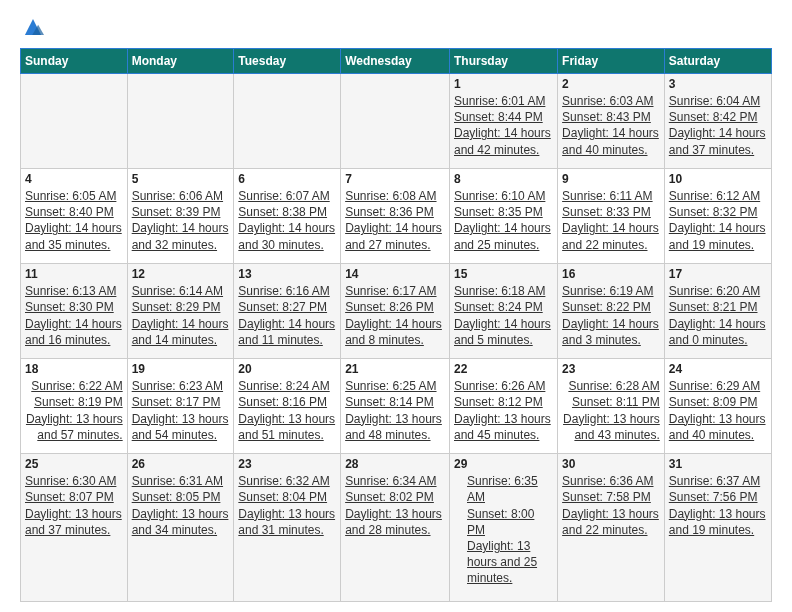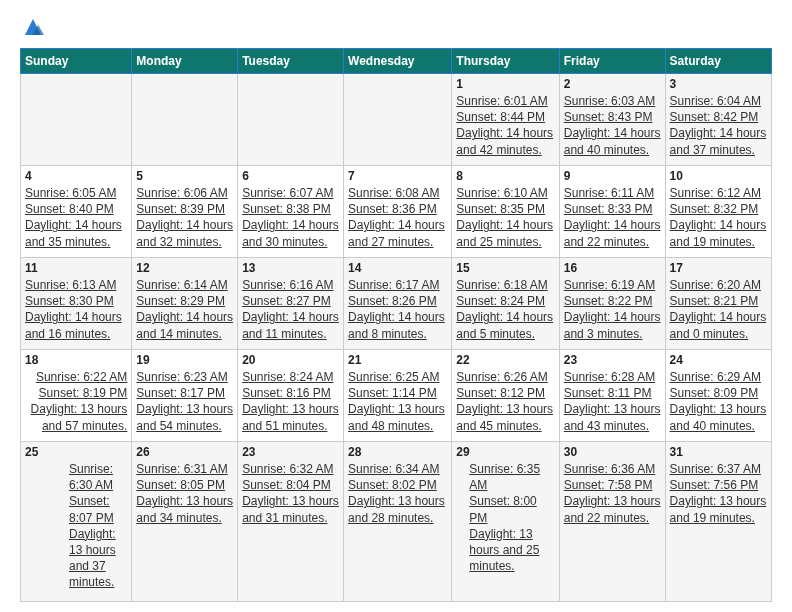--- a/index.html
+++ b/index.html
@@ -269,46 +269,46 @@
             </td>
             <td>
               <span class="day-number">20</span>
               <div class="day-info" style="white-space: pre-line;">Sunrise: 8:24 AM
 Sunset: 8:16 PM
 Daylight: 13 hours and 51 minutes.</div>
             </td>
             <td>
               <span class="day-number">21</span>
               <div class="day-info" style="white-space: pre-line;">Sunrise: 6:25 AM
-Sunset: 1:14 PM
+Sunset: 8:14 PM
 Daylight: 13 hours and 48 minutes.</div>
             </td>
             <td>
               <span class="day-number">22</span>
               <div class="day-info" style="white-space: pre-line;">Sunrise: 6:26 AM
 Sunset: 8:12 PM
 Daylight: 13 hours and 45 minutes.</div>
             </td>
             <td>
               <span class="day-number">23</span>
-              <div class="day-info" style="white-space: pre-line;">Sunrise: 6:28 AM
+              <div class="day-info" style="white-space: pre-line; text-align: right;">Sunrise: 6:28 AM
 Sunset: 8:11 PM
 Daylight: 13 hours and 43 minutes.</div>
             </td>
             <td>
               <span class="day-number">24</span>
               <div class="day-info" style="white-space: pre-line;">Sunrise: 6:29 AM
 Sunset: 8:09 PM
 Daylight: 13 hours and 40 minutes.</div>
             </td>
           </tr>
           <tr>
             <td>
               <span class="day-number">25</span>
-              <div class="day-info" style="white-space: pre-line; margin-left: 44px;">Sunrise: 6:30 AM
+              <div class="day-info" style="white-space: pre-line;">Sunrise: 6:30 AM
 Sunset: 8:07 PM
 Daylight: 13 hours and 37 minutes.</div>
             </td>
             <td>
               <span class="day-number">26</span>
               <div class="day-info" style="white-space: pre-line;">Sunrise: 6:31 AM
 Sunset: 8:05 PM
 Daylight: 13 hours and 34 minutes.</div>
             </td>
             <td>

